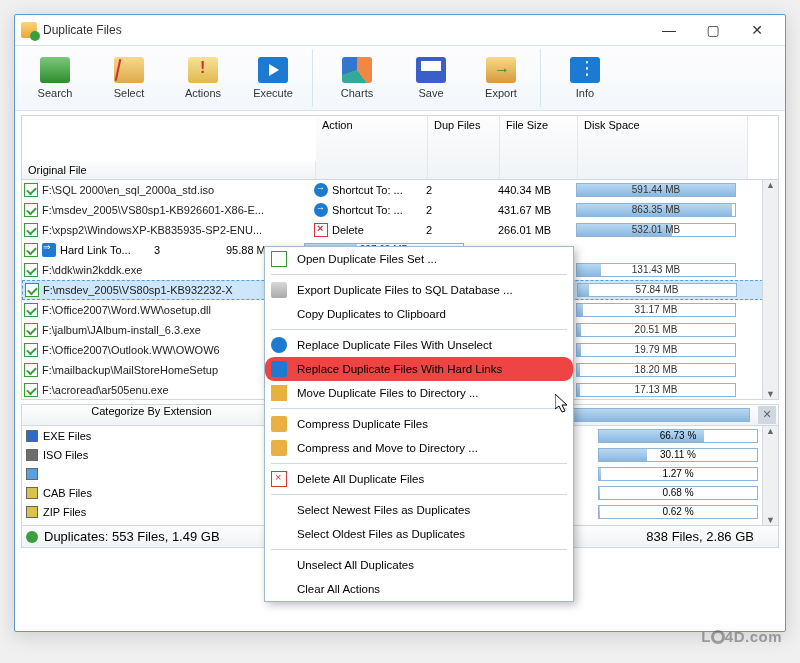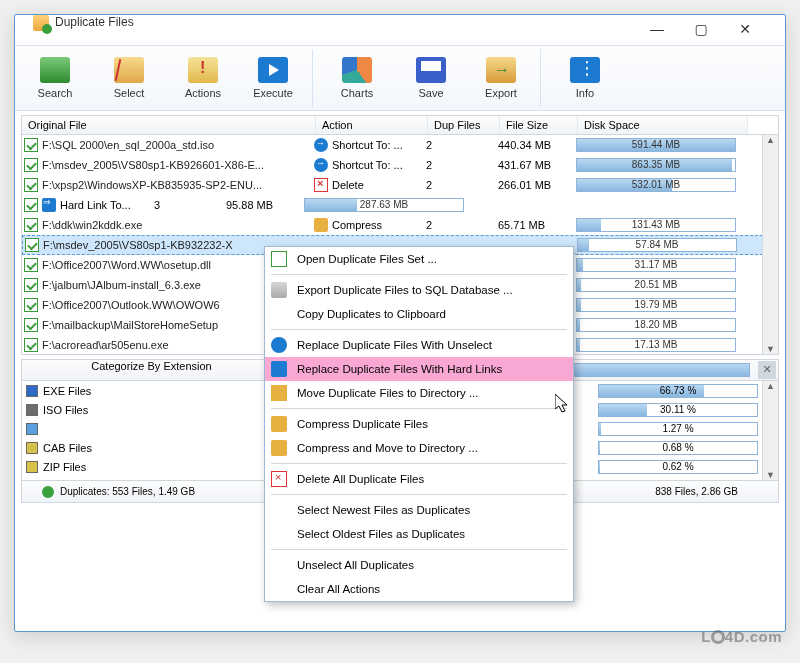--- a/index.html
+++ b/index.html
@@ -1,18 +1,18 @@
 <!DOCTYPE html>
 <html><head>
 <meta charset="utf-8">
 <style>
 * { box-sizing: border-box; margin: 0; padding: 0; font-family: "Segoe UI", Tahoma, sans-serif; }
 body { background: #f0f0f0; width: 800px; height: 663px; position: relative; overflow: hidden; }
 .outer { position: absolute; left: 14px; top: 14px; width: 772px; height: 618px; background: #fff; border: 1px solid #5a9bd4; border-radius: 2px; box-shadow: 0 4px 20px rgba(0,0,0,0.15); }
-.titlebar { height: 30px; display: flex; align-items: flex-start; padding: 0 18px; font-size: 12px; color: #333; }
+.titlebar { height: 30px; display: flex; align-items: center; padding: 0 6px; font-size: 12px; color: #333; }
 .titlebar .ticon { width: 16px; height: 16px; margin-right: 6px; background: linear-gradient(#ffd27a,#e8a83a); border-radius: 2px; position: relative; }
 .titlebar .ticon::after { content:""; position:absolute; right:-3px; bottom:-3px; width:10px; height:10px; background:#3ba03b; border-radius:50%; }
 .titlebar .spacer { flex:1; }
 .wbtn { width: 44px; height: 28px; display:flex; align-items:center; justify-content:center; font-size:14px; color:#333; }
 .toolbar { height: 66px; border-top: 1px solid #d6e3f0; border-bottom: 1px solid #d6e3f0; display:flex; padding: 2px 4px; gap: 2px; background: linear-gradient(#fdfdfe,#f3f7fb); }
 .tbtn { width: 72px; display:flex; flex-direction:column; align-items:center; justify-content:center; border: 1px solid transparent; border-radius:3px; font-size:11px; color:#333; padding:2px; }
 .tbtn .ticon2 { width:30px; height:26px; margin-bottom:4px; border-radius:3px; }
 .tbtn.sep { border-right:1px solid #d6e3f0; padding-right:10px; margin-right:6px; }
 .ic-search { background: linear-gradient(#7bc97b,#2e8b2e); }
 .ic-select { background: linear-gradient(#f7d98a,#e0a84a); position:relative; }
@@ -24,21 +24,21 @@
 .ic-charts { background: conic-gradient(#e84 0 40%, #3a9 40% 70%, #37c 70% 100%); border-radius:50%; }
 .ic-save { background:#3b5fc9; position:relative; }
 .ic-save::after{content:"";position:absolute;left:5px;top:4px;width:20px;height:10px;background:#fff;}
 .ic-export { background: linear-gradient(#f7d98a,#d79a3a); position:relative; }
 .ic-export::after{content:"→";position:absolute;left:8px;top:2px;color:#3a8b3a;font-weight:bold;font-size:16px;}
 .ic-info { background:#1d7ad1; position:relative; }
 .ic-info::after{content:"⋮⋮";position:absolute;left:8px;top:0;color:#fff;font-size:18px;letter-spacing:-2px;}
 .content { padding: 4px 6px; }
 .listhdr { display:flex; font-size:11px; background:#fff; border:1px solid #d0d7de; }
 .listhdr > div { padding:3px 6px; border-right:1px solid #e4e8ec; background:linear-gradient(#fdfdfd,#f0f3f7); }
-.col-file { width: 294px; }
+.col-file { width: 294px; margin-top: 45px; }
 .col-action { width: 112px; }
 .col-dup { width: 72px; }
 .col-size { width: 78px; }
 .col-space { width: 170px; }
 .filelist { border:1px solid #d0d7de; border-top:none; font-size:11px; height: 220px; overflow:hidden; position:relative; }
 .frow { display:flex; height:20px; align-items:center; }
 .frow.sel { background:#cde6fb; border:1px dashed #5a9bd4; }
 .frow .ficon { width:14px; height:14px; margin:0 4px 0 2px; background:#fff; border:1px solid #3a9a3a; position:relative; flex-shrink:0; }
 .frow .ficon::after{content:"";position:absolute;left:2px;top:3px;width:7px;height:4px;border-left:2px solid #3a9a3a;border-bottom:2px solid #3a9a3a;transform:rotate(-45deg);}
 .frow .fname { width:272px; white-space:nowrap; overflow:hidden; text-overflow:ellipsis; color:#222; }
@@ -66,26 +66,26 @@
 .catbar .prog { flex:1; height:14px; margin:0 8px; border:1px solid #8fb4d8; background:linear-gradient(#b9d8f2,#8ab8e0); position:relative; }
 .catbar .prog .lbl { position:absolute; left:0; right:0; text-align:center; font-size:10px; line-height:12px; }
 .catbar .xbtn { width:18px; height:18px; background:#d0d7de; text-align:center; line-height:16px; margin-right:2px; font-size:11px; color:#666; }
 .catlist { border:1px solid #d0d7de; border-top:none; font-size:11px; height:100px; position:relative; }
 .crow { display:flex; height:19px; align-items:center;justify-content:flex-end; }
 .crow .cic2 { width:12px; height:12px; margin:0 5px 0 4px; border:1px solid #666; }
 .crow .cname { width:300px; }
 .crow .cbar { width:160px; height:14px; border:1px solid #8fb4d8; background:#fff; position:relative; margin-left:auto; margin-right:20px; }
 .crow .cbar .fill { position:absolute; left:0; top:0; bottom:0; background:linear-gradient(#b9d8f2,#8ab8e0); }
 .crow .cbar .lbl { position:absolute; left:0; right:0; top:0; text-align:center; font-size:10px; line-height:12px; }
-.status { display:flex; height:22px; border:1px solid #d0d7de; border-top:none; align-items:center; font-size:10px; padding:0 20px; background:linear-gradient(#fdfdfd,#f0f3f7); }
+.status { display:flex; height:22px; border:1px solid #d0d7de; border-top:none; align-items:center; font-size:13px; padding:0 4px; background:linear-gradient(#fdfdfd,#f0f3f7); }
 .status .sic { width:12px; height:12px; background:#3ba03b; border-radius:50%; margin-right:6px; }
 .status .s2 { margin-left:auto; margin-right:20px; }
 .ctxmenu { position:absolute; left:264px; top:246px; width:310px; background:#fff; border:1px solid #a0b8d0; box-shadow:3px 3px 8px rgba(0,0,0,0.25); font-size:11.5px; z-index:10; }
 .ctxmenu .mrow { display:flex; align-items:center; height:24px; padding:0 10px 0 6px; }
-.ctxmenu .mrow:hover, .ctxmenu .mrow.hover { background:#f9a8d4; }
+.ctxmenu .mrow:hover, .ctxmenu .mrow.hover { background:#ef4444;border-radius:9px; }
 .ctxmenu .mic { width:16px; height:16px; margin-right:10px; flex-shrink:0; }
 .ctxmenu .msep { height:1px; background:#d0d7de; margin:3px 6px; }
 .mi-open { background:#fff; border:1px solid #3a9a3a; }
 .mi-db { background:linear-gradient(#d7d7d7,#aaa); border-radius:2px; }
 .mi-short { background:#1d7ad1; border-radius:50%; }
 .mi-hard { background:#1d7ad1; border-radius:2px; }
 .mi-move { background:#e8b040; position:relative; }
 .mi-comp { background:#e8b040; border-radius:2px; }
 .mi-del { background:#fff; border:1px solid #d33; position:relative; }
 .mi-del::after{content:"×";color:#d33;font-size:11px;position:absolute;left:3px;top:-1px;}

